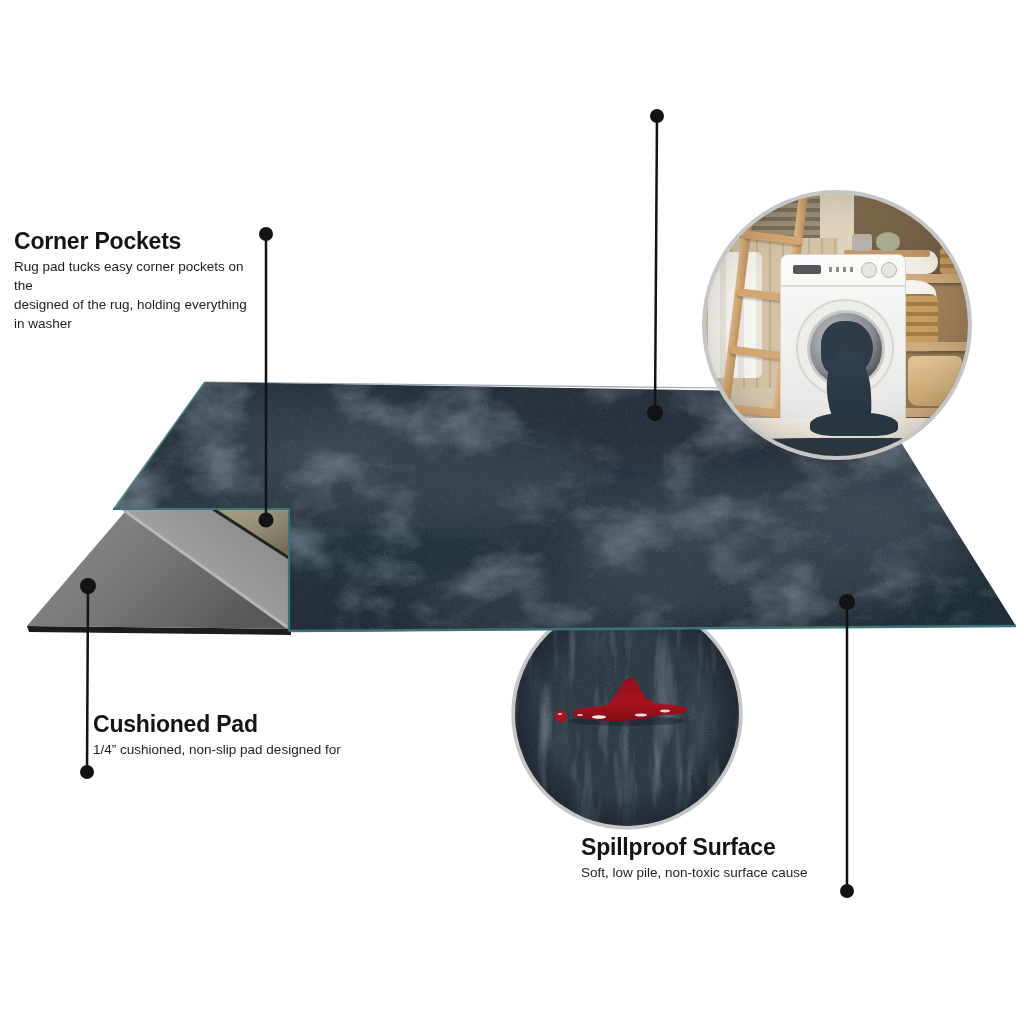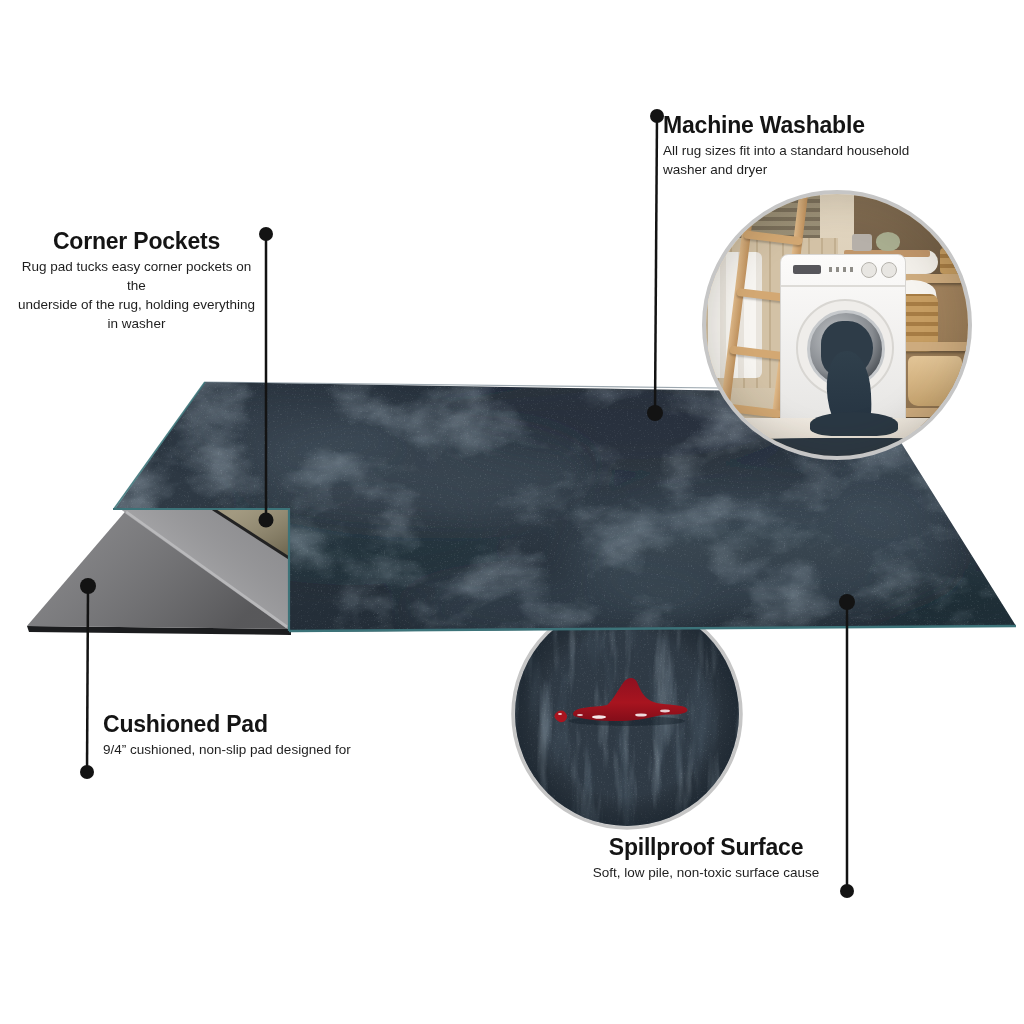--- a/index.html
+++ b/index.html
@@ -5,21 +5,21 @@
   html,body{margin:0;padding:0;background:#ffffff;}
   .stage{position:relative;width:1024px;height:1024px;background:#ffffff;overflow:hidden;
          font-family:"Liberation Sans","DejaVu Sans",sans-serif;}
   .layer{position:absolute;left:0;top:0;width:1024px;height:1024px;}
   .abs{position:absolute;}
 
   
   .callout{position:absolute;color:#161616;}
   .callout h2{margin:0;font-size:23px;line-height:26px;font-weight:bold;letter-spacing:-0.2px;color:#141414;}
   .callout .body{margin-top:3px;font-size:13.5px;line-height:19px;color:#1e1e1e;}
-  .align-right{text-align:center;}
+  .align-right{text-align:left;}
 
   
   .inset-washer{position:absolute;left:702px;top:190px;width:262px;height:262px;
     border:4px solid #c6c6c6;border-radius:50%;overflow:hidden;
     background:linear-gradient(180deg,#e3d7c2,#cfc0a6);}
   .inset-washer::after{content:"";position:absolute;inset:0;border-radius:50%;
     box-shadow:inset 0 0 42px rgba(40,30,15,.22);}
   .wicker{background:repeating-linear-gradient(0deg,#c69d62 0 6px,#a67c44 6px 10px);}
   .leg{position:absolute;width:9px;height:300px;border-radius:4px;
     background:linear-gradient(90deg,#e0ba8a,#c1935f);}
@@ -222,41 +222,34 @@
       <circle cx="88" cy="586" r="8" fill="#131313"></circle>
       <circle cx="87" cy="772" r="7" fill="#131313"></circle>
     </g>
     <g stroke-width="2.5">
       <line x1="847" y1="602" x2="847" y2="891" stroke="#131313"></line>
       <circle cx="847" cy="602" r="8" fill="#131313"></circle>
       <circle cx="847" cy="891" r="7" fill="#131313"></circle>
     </g>
   </svg>
 
-  <section class="callout" style="left:663px;top:112px;width:280px;">
-    <h2>Machine Washable</h2>
-    <div class="body">
-      <div>All rug sizes fit into a standard household</div>
-      <div>washer and dryer</div>
-    </div>
-  </section>
 
   <section class="callout align-right" style="right:765px;top:228px;width:245px;">
     <h2>Corner Pockets</h2>
     <div class="body">
       <div>Rug pad tucks easy corner pockets on the</div>
-      <div>underside of the rug, holding everything</div>
+      <div>designed of the rug, holding everything</div>
       <div>in washer</div>
     </div>
   </section>
 
-  <section class="callout" style="left:103px;top:711px;width:270px;">
+  <section class="callout" style="left:93px;top:711px;width:270px;">
     <h2>Cushioned Pad</h2>
     <div class="body">
-      <div>9/4” cushioned, non-slip pad designed for</div>
+      <div>1/4” cushioned, non-slip pad designed for</div>
     </div>
   </section>
 
   <section class="callout align-right" style="right:193px;top:834px;width:250px;">
     <h2>Spillproof Surface</h2>
     <div class="body">
       <div>Soft, low pile, non-toxic surface cause</div>
     </div>
   </section>
 

